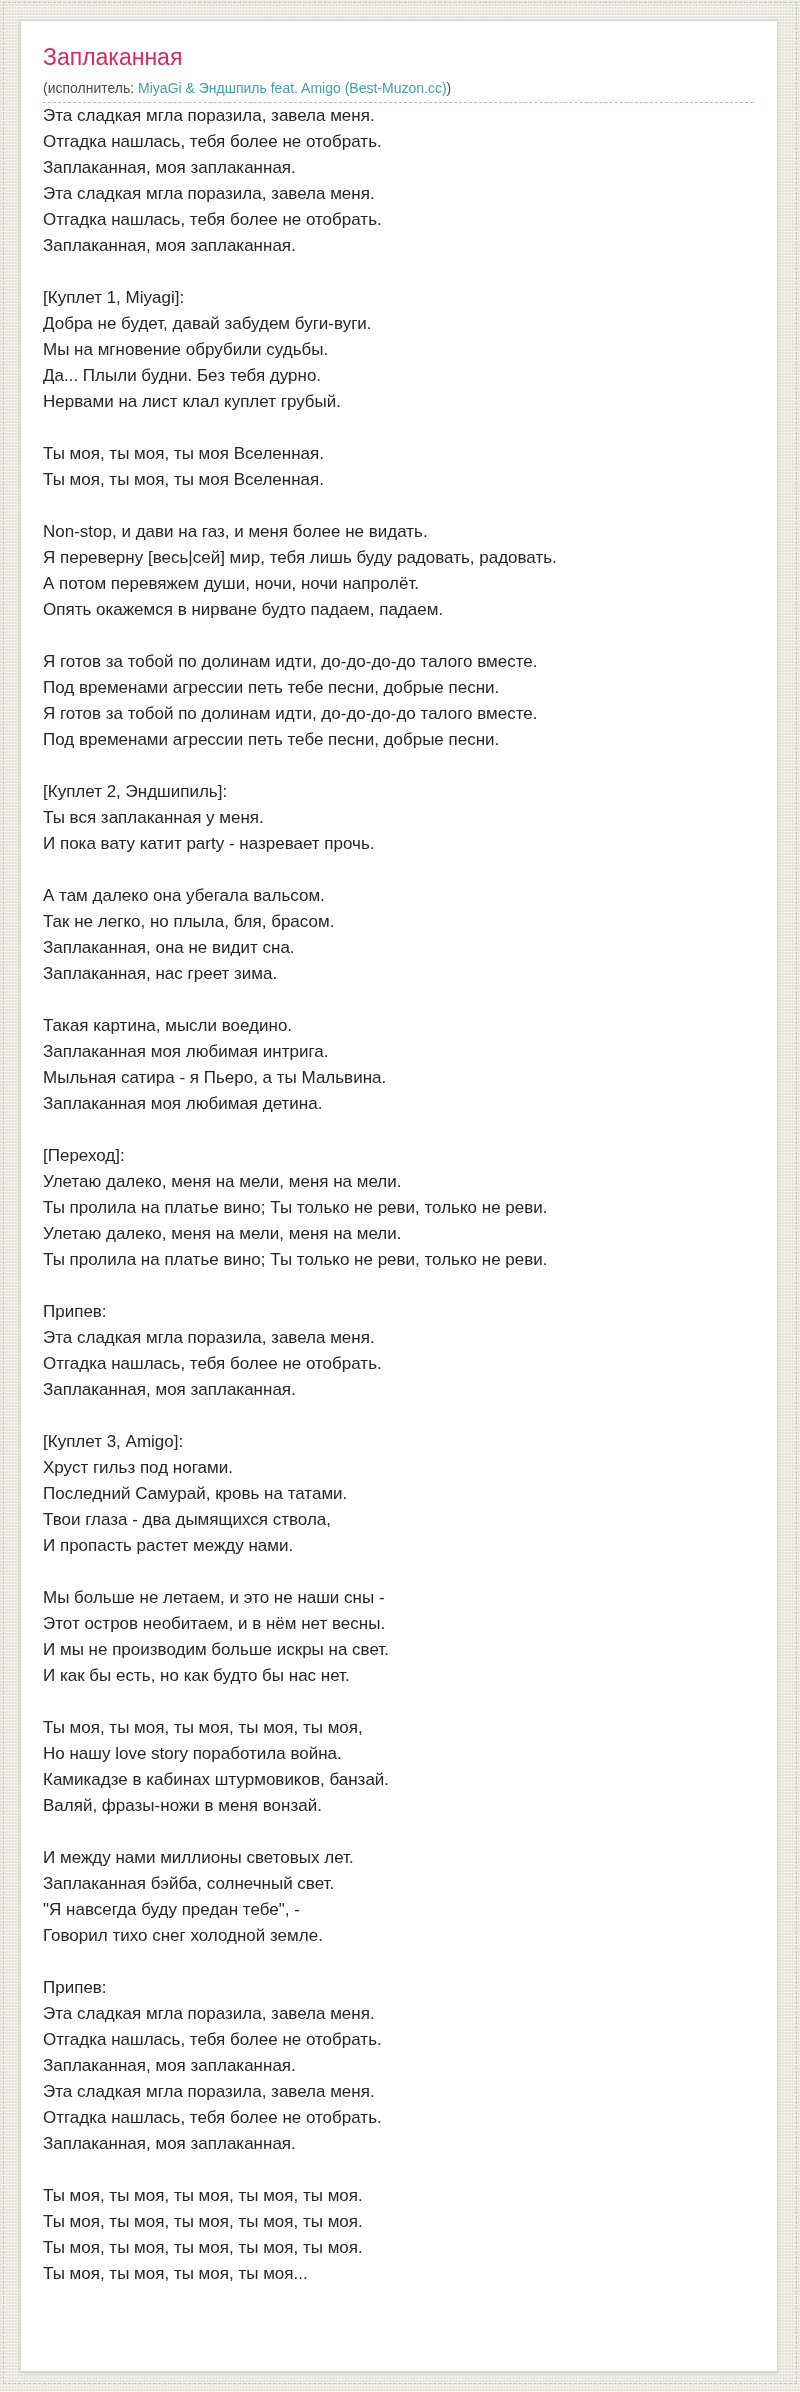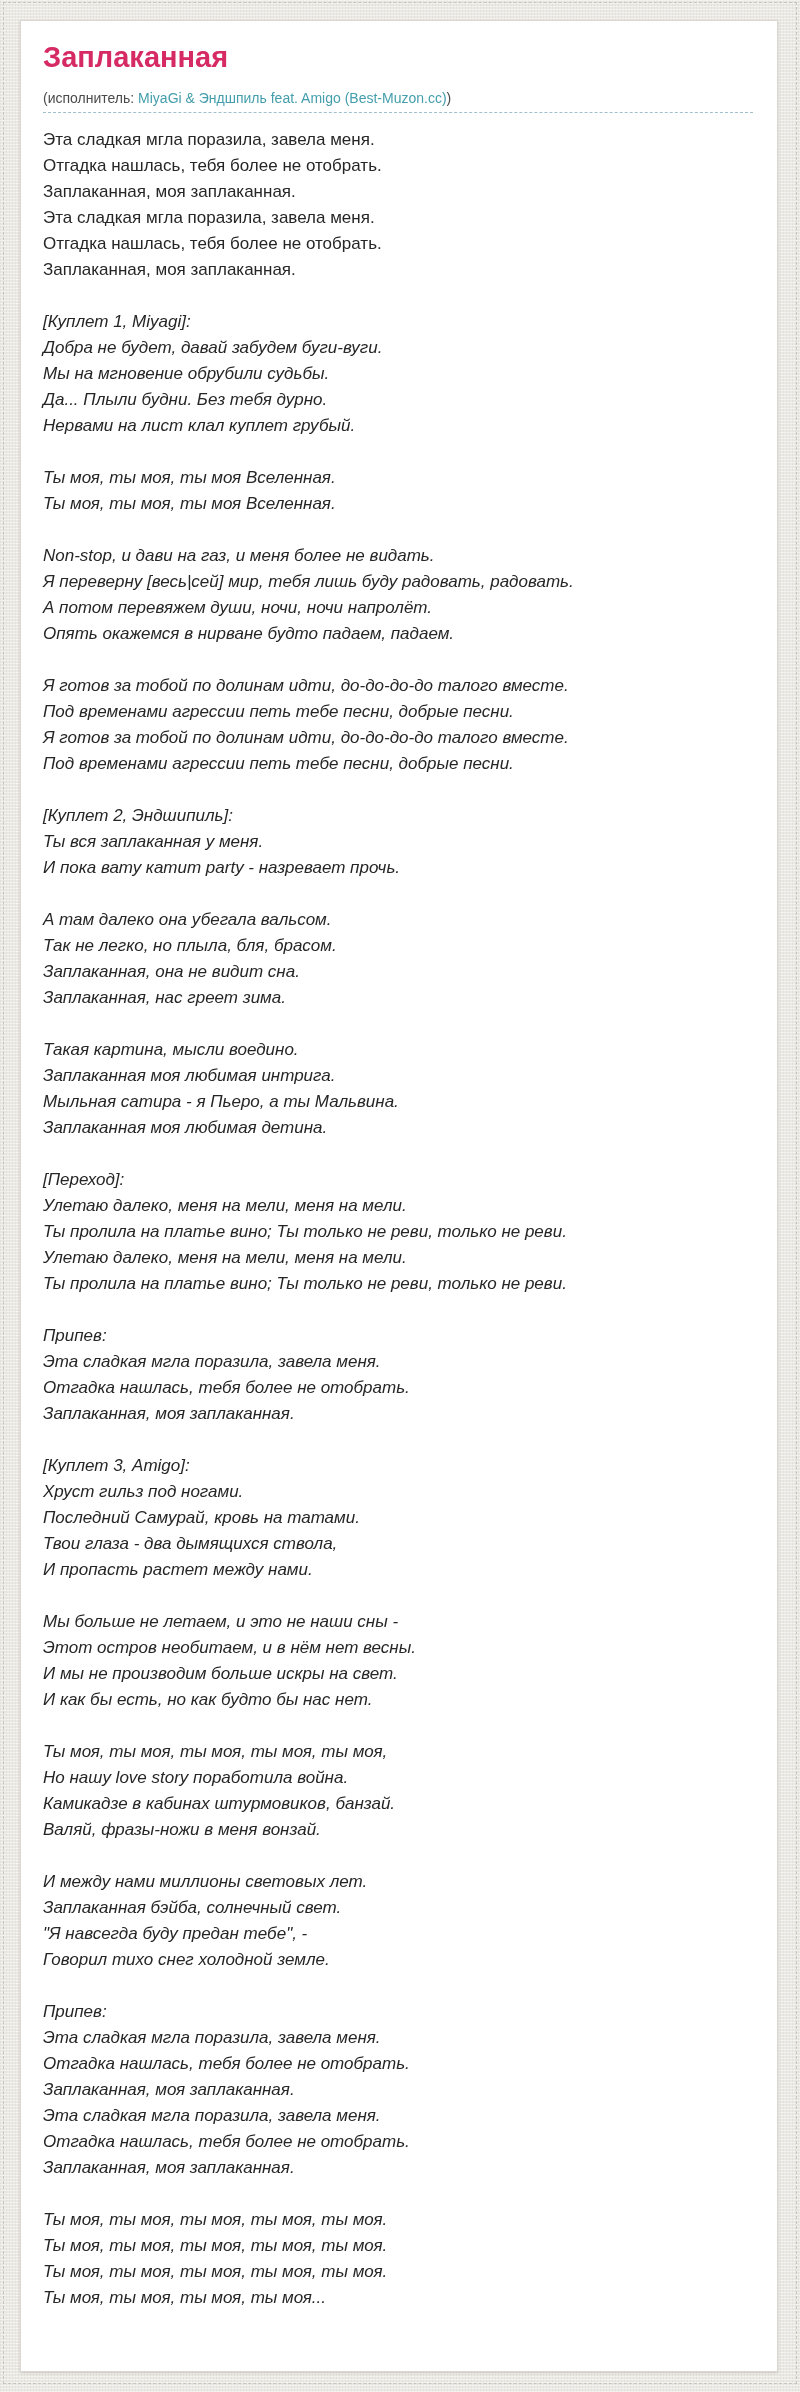--- a/index.html
+++ b/index.html
@@ -24,44 +24,43 @@
     left: 20px; top: 20px;
     width: 758px;
     height: 2352px;
     background: #ffffff;
     border: 1px solid #dcd8d1;
     box-shadow: 0 1px 3px rgba(0,0,0,0.14);
     padding: 22px 24px 26px 22px;
   }
   h1.title {
     color: #d52a64;
-    font-size: 29px;
-    font-weight: 700;
+    font-size: 23px;
+    font-weight: 400;
     line-height: 28px;
-    margin-bottom: 18px;
+    margin-bottom: 8px;
   }
   .artist-line {
     font-size: 14px;
     line-height: 18px;
     color: #4a4a4a;
     padding-bottom: 5px;
     border-bottom: 1px dashed #9fc0cc;
   }
   .artist-line a {
     color: #449eac;
     text-decoration: none;
     cursor: pointer;
   }
   .lyrics {
-    margin-top: 14px;
     font-size: 17px;
     line-height: 26px;
     color: #262626;
   }
-  .stanza + .stanza { margin-top: 26px; font-style: italic; }
+  .stanza + .stanza { margin-top: 26px; }
   .line { white-space: pre-wrap; }
 </style>
 </head>
 <body>
 
 <div class="stitch-frame"></div>
 
 <main class="card">
   <h1 class="title">Заплаканная</h1>
   <div class="artist-line">

